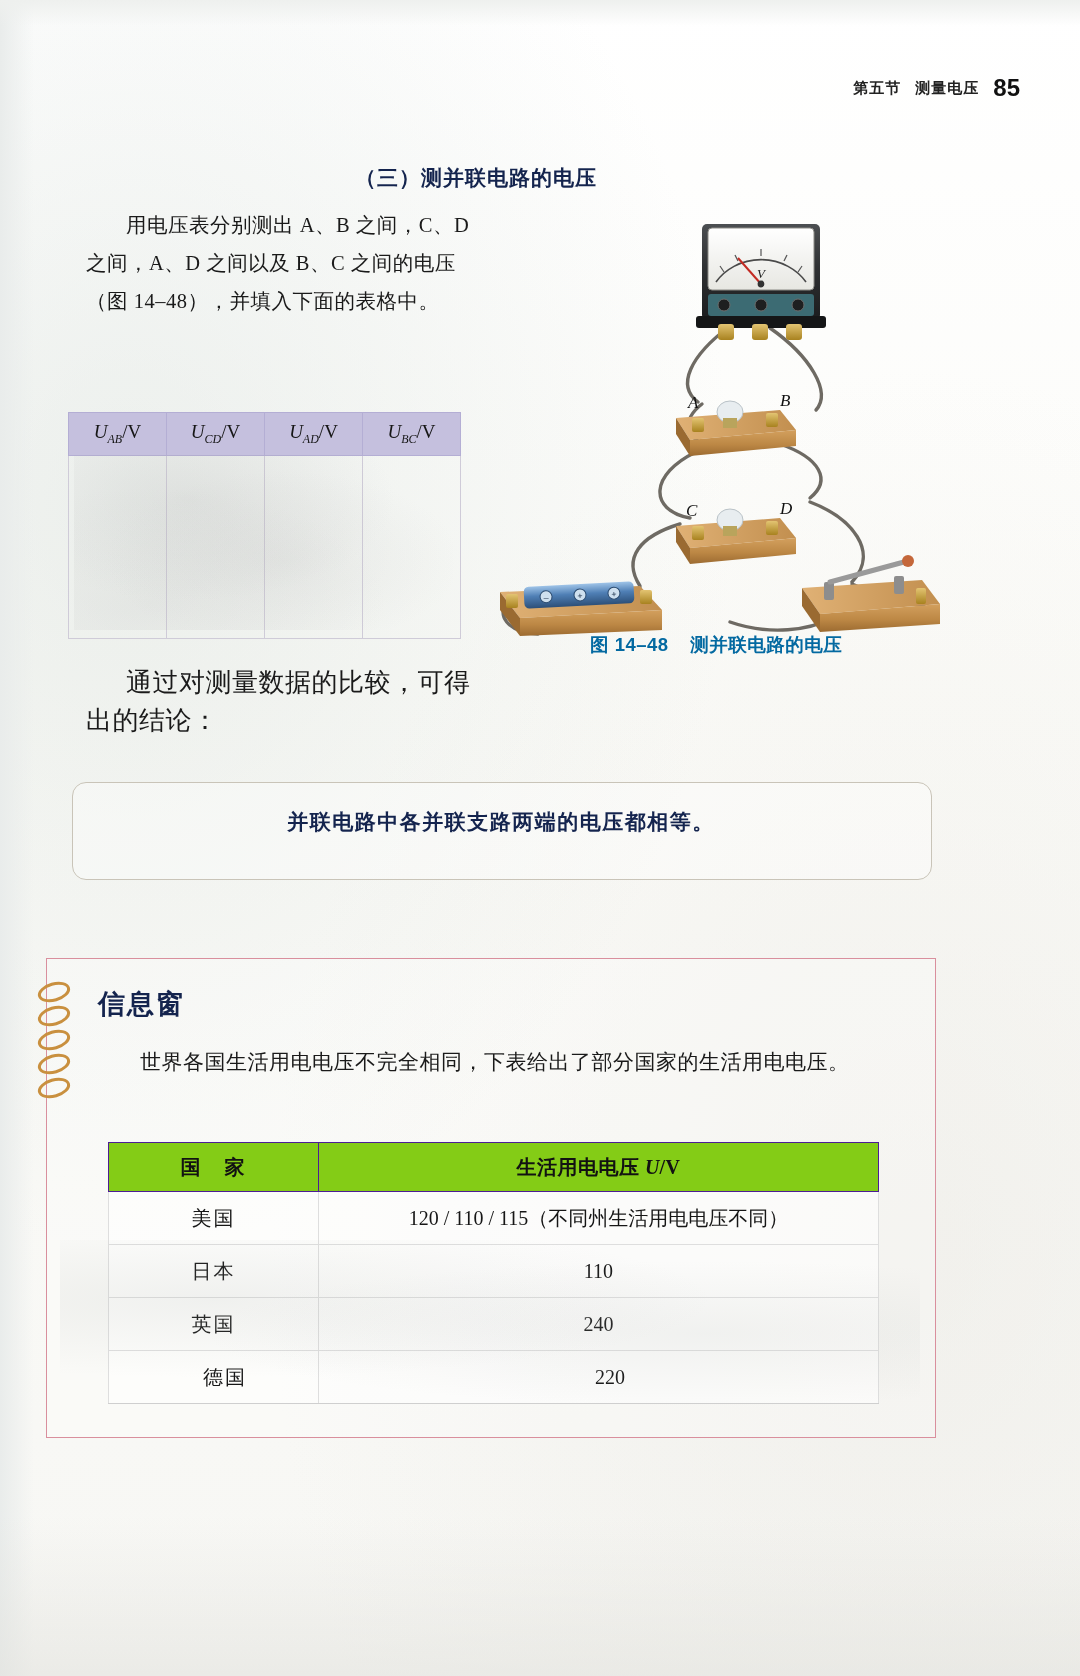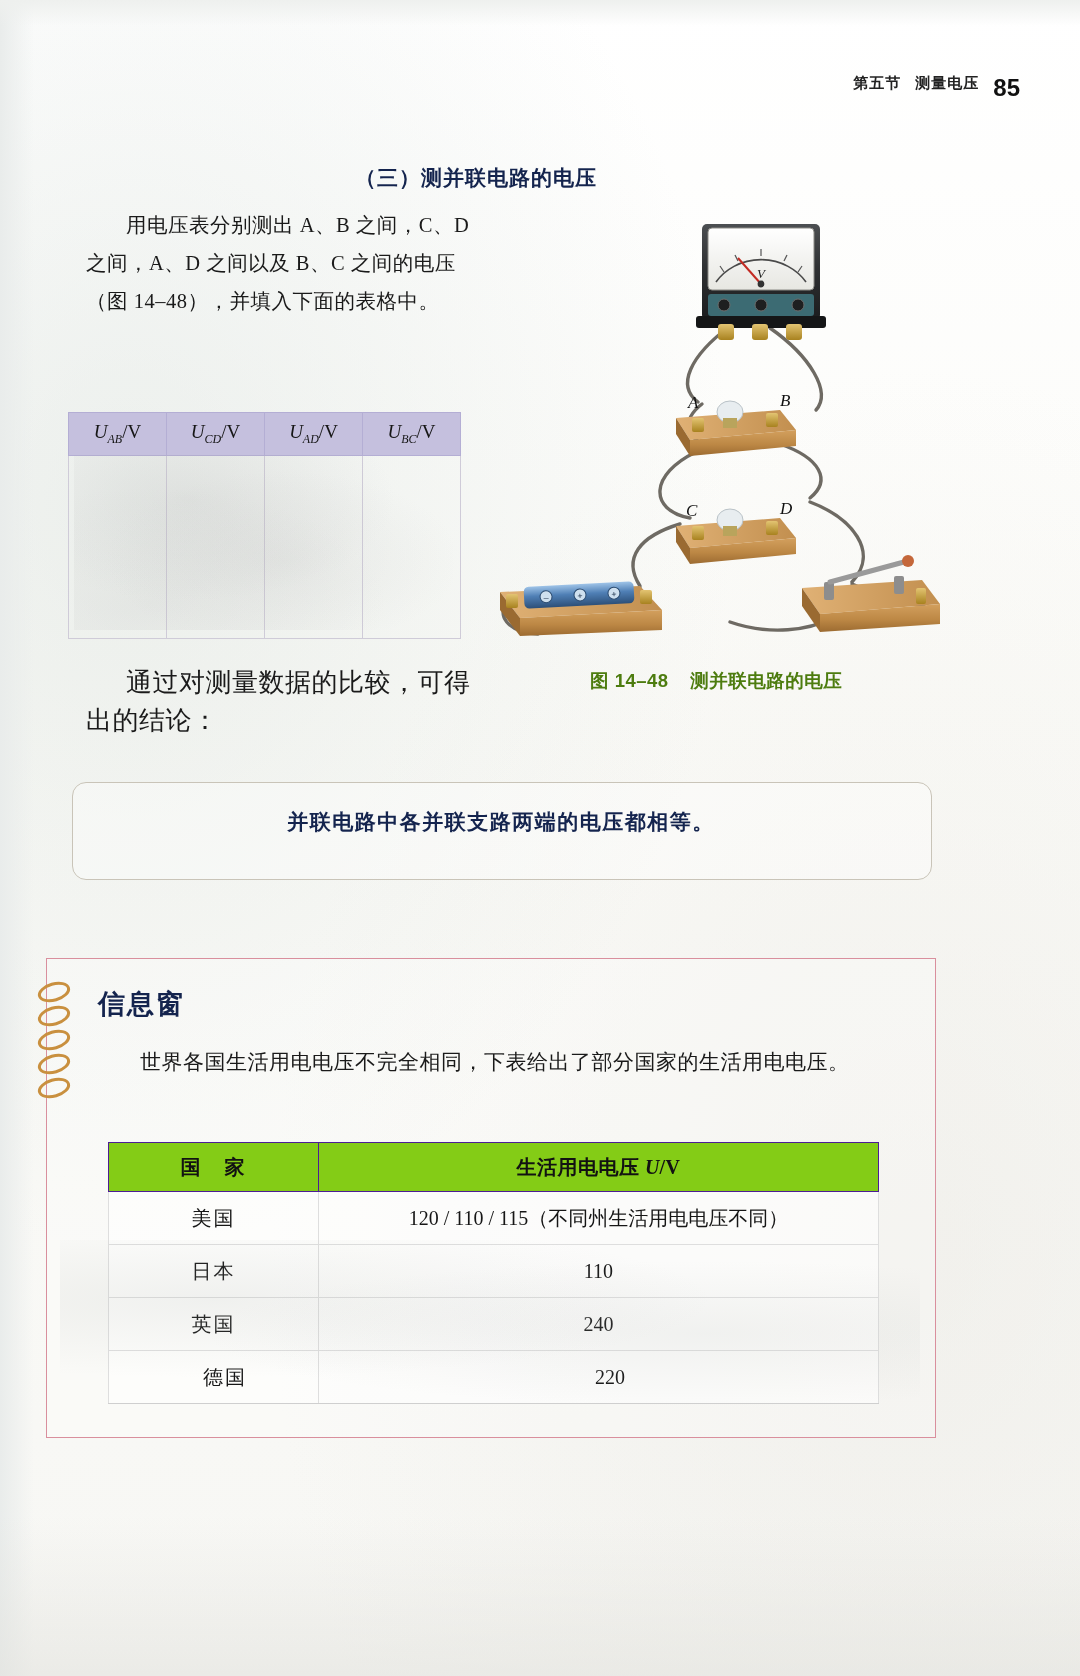--- a/index.html
+++ b/index.html
@@ -33,21 +33,21 @@
     left: 0; right: 0; top: 0; height: 26px;
     background: linear-gradient(180deg, #eef0ee 0%, rgba(255,255,255,0) 100%);
   }
 
   
   .header {
     position: absolute;
     top: 74px;
     right: 60px;
     display: flex;
-    align-items: flex-start;
+    align-items: center;
     gap: 14px;
     font-family: "Liberation Sans", sans-serif;
   }
   .header .chapter {
     font-size: 15px;
     font-weight: bold;
     color: #222;
     letter-spacing: 1px;
   }
   .header .sec {
@@ -139,26 +139,26 @@
   
   .figure {
     position: absolute;
     top: 206px;
     left: 480px;
     width: 470px;
     height: 440px;
   }
   .fig-caption {
     position: absolute;
-    top: 668px;
+    top: 632px;
     left: 590px;
     font-family: "Liberation Sans", sans-serif;
     font-size: 18.5px;
     font-weight: bold;
-    color: #4d7c0f;
+    color: #0369a1;
     letter-spacing: 0.5px;
   }
   .fig-caption .num { margin-right: 16px; }
 
   
   .concl-box {
     position: absolute;
     top: 782px;
     left: 72px;
     width: 858px;

